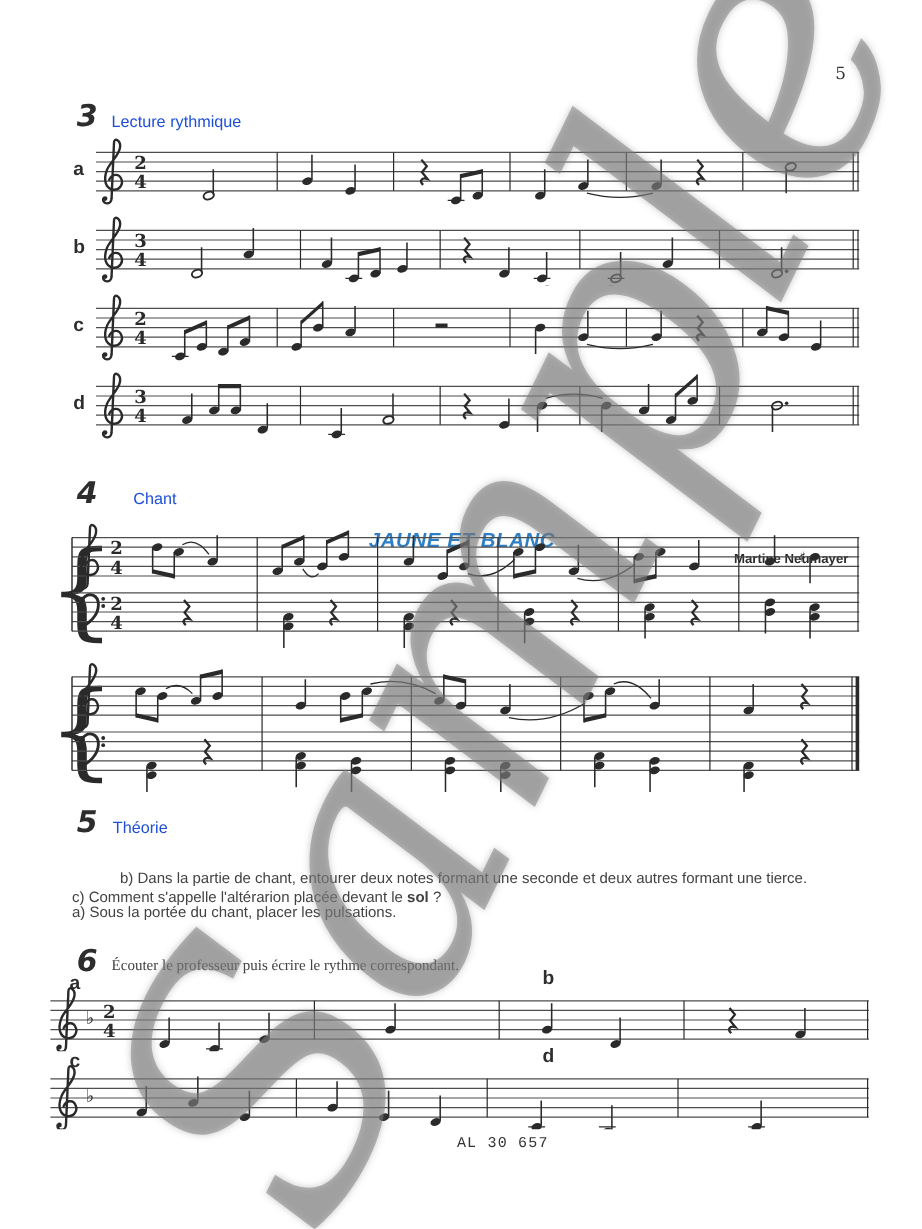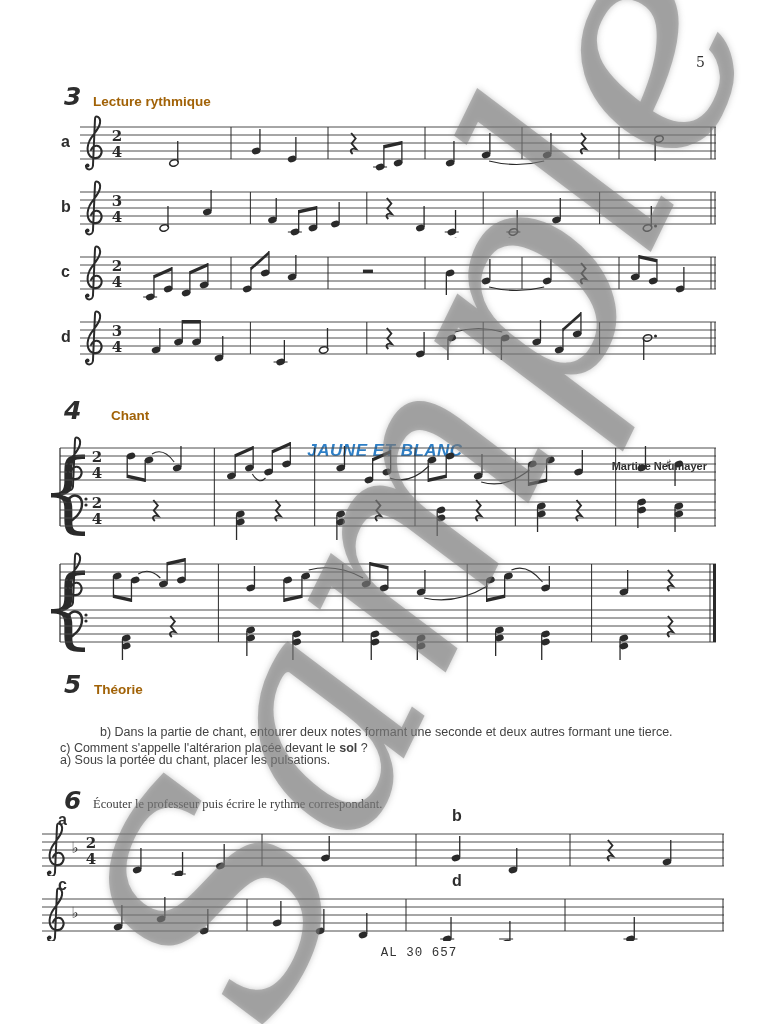--- a/index.html
+++ b/index.html
@@ -1,21 +1,21 @@
 <!DOCTYPE html>
 <html><head>
 <meta charset="utf-8">
 <style>
   html,body{margin:0;padding:0;}
   body{width:768px;height:1024px;position:relative;background:#ffffff;overflow:hidden;
        font-family:"Liberation Sans",sans-serif;color:#3b3b3b;}
   .abs{position:absolute;}
   .secnum{font-family:"DejaVu Sans",sans-serif;font-weight:bold;font-style:italic;
           font-size:25px;color:#2d2d2d;line-height:1;}
-  .sectitle{font-weight:bold;font-size:13.5px;color:#a16207;}
+  .sectitle{font-weight:normal;font-size:13.5px;color:#1d4ed8;}
   .stafflabel{font-weight:bold;font-size:16px;color:#2d2d2d;line-height:1;}
   .bodytext{font-size:12.5px;color:#424242;line-height:1.3;}
   .pagenum{font-family:"DejaVu Serif",serif;font-size:14px;color:#333;}
   .footer{width:768px;text-align:center;font-family:Liberation Mono, monospace;
           font-size:12.5px;color:#333;letter-spacing:1px;padding-left:35px;}
   .songtitle{width:300px;text-align:center;font-weight:bold;font-style:italic;
              font-size:17px;letter-spacing:.5px;}
   .composer{width:200px;text-align:right;font-weight:bold;font-size:11px;color:#2d2d2d;}
   .watermark{left:50%;top:50%;transform:translate(-50%,-50%) translate(40px,-30px) rotate(-64deg);
              font-family:"DejaVu Serif",serif;font-style:italic;font-size:300px;

